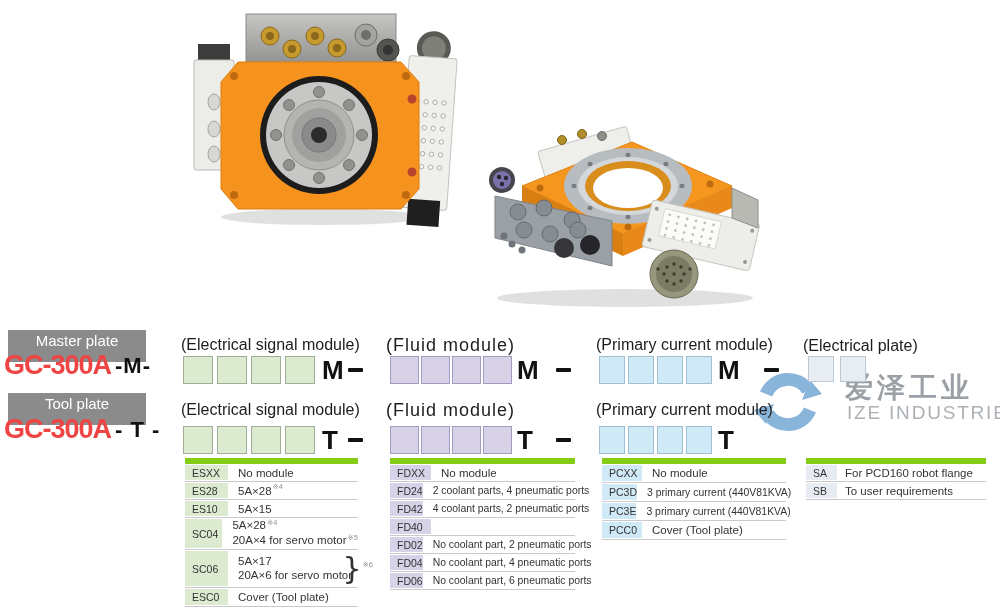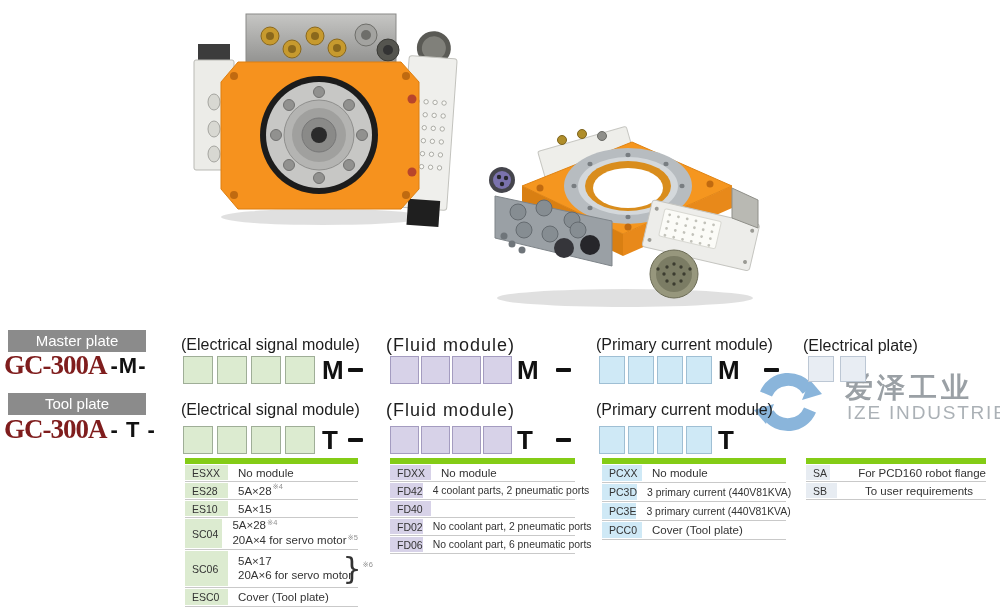--- a/index.html
+++ b/index.html
@@ -5,23 +5,23 @@
   html,body{margin:0;padding:0;background:#fff;}
   body{font-family:"Liberation Sans","DejaVu Sans",sans-serif;color:#222;}
   .page{position:relative;width:1000px;height:609px;background:#fff;overflow:hidden;}
   .abs{position:absolute;}
 
   
   .wm-cn{left:845px;top:369px;font-size:28px;font-weight:bold;color:#9aa0a5;letter-spacing:4px;white-space:nowrap;}
   .wm-en{left:847px;top:402px;font-size:19px;color:#abb1b6;letter-spacing:1.8px;white-space:nowrap;}
 
   
-  .plate-tag{width:138px;height:22px;background:#8b8b8b;color:#fff;font-size:15px;line-height:22px;text-align:center;}
+  .plate-tag{width:138px;height:32px;background:#8b8b8b;color:#fff;font-size:15px;line-height:22px;text-align:center;}
   .code-line{display:flex;align-items:center;gap:4px;font-weight:bold;white-space:nowrap;}
-  .code-red{font-size:27px;color:#7f1d1d;letter-spacing:-1px;font-family:Liberation Serif, serif;}
+  .code-red{font-size:27px;color:#ef4444;letter-spacing:-1px;}
   .code-suffix{font-size:22px;color:#111;letter-spacing:1px;}
 
   
   .mod-label{font-size:16px;color:#1d1d1d;white-space:nowrap;}
   .mod-label.fluid{font-size:18px;letter-spacing:1px;}
 
   
   .slots{display:flex;align-items:flex-start;}
   .slot{height:28px;box-sizing:border-box;}
   .slots.g-es{gap:4px}.slots.g-es .slot{width:30px;background:#dcebd0;border:1px solid #9fae97;}
@@ -36,21 +36,21 @@
   .trow{display:flex;border-bottom:1px solid #c9c9c9;position:relative;box-sizing:border-box;}
   .h18{height:18px}.h19{height:19px}.h32{height:32px}.h38{height:38px}
   .tcode{width:43px;margin:1px 0;padding-left:7px;display:flex;align-items:center;font-size:10.5px;color:#333;box-sizing:border-box;}
   .bg-es{background:#dcebd0}.bg-fd{background:#d7d2e8}.bg-pc{background:#cfe9f6}.bg-if{background:#e7ecf2}
   .tdesc{flex:1;padding-left:10px;display:flex;align-items:center;font-size:11.5px;color:#333;white-space:nowrap;}
   .tdesc.sm{font-size:10.4px;}
   .tdesc.multi{flex-direction:column;align-items:flex-start;justify-content:center;line-height:13px;gap:1px;}
   #table-fd .tcode{width:41px}
   #table-pc .tcode{width:40px}
   #table-if .tcode{width:31px}
-  #table-if .tdesc{padding-left:28px}
+  #table-if .tdesc{padding-left:8px}
   .note{font-size:7.5px;color:#919191;position:relative;top:-4px;margin-left:1px;}
   .mline{white-space:nowrap;}
   .brace-wrap{position:absolute;right:-15px;top:50%;transform:translateY(-50%);display:flex;align-items:center;}
   .brace{font-size:30px;font-weight:400;color:#333;line-height:30px;font-family:"DejaVu Sans",sans-serif;}
 
   .photo{position:absolute;}
 </style>
 </head>
 <body>
 
@@ -362,29 +362,37 @@
       <span class="tdesc">Cover (Tool plate)</span>
     </div>
   </div>
 
   <div class="ctable" id="table-fd" style="left:390px;top:458px;width:185px">
     <div class="trow h18">
       <span class="tcode bg-fd">FDXX</span>
       <span class="tdesc">No module</span>
     </div>
     <div class="trow h18">
+      <span class="tcode bg-fd">FD24</span>
+      <span class="tdesc sm">2 coolant parts, 4 pneumatic ports</span>
+    </div>
+    <div class="trow h18">
       <span class="tcode bg-fd">FD42</span>
       <span class="tdesc sm">4 coolant parts, 2 pneumatic ports</span>
     </div>
     <div class="trow h18">
       <span class="tcode bg-fd">FD40</span>
     </div>
     <div class="trow h18">
       <span class="tcode bg-fd">FD02</span>
       <span class="tdesc sm">No coolant part, 2 pneumatic ports</span>
+    </div>
+    <div class="trow h18">
+      <span class="tcode bg-fd">FD04</span>
+      <span class="tdesc sm">No coolant part, 4 pneumatic ports</span>
     </div>
     <div class="trow h18">
       <span class="tcode bg-fd">FD06</span>
       <span class="tdesc sm">No coolant part, 6 pneumatic ports</span>
     </div>
   </div>
 
   <div class="ctable" id="table-pc" style="left:602px;top:458px;width:184px">
     <div class="trow h19">
       <span class="tcode bg-pc">PCXX</span>

